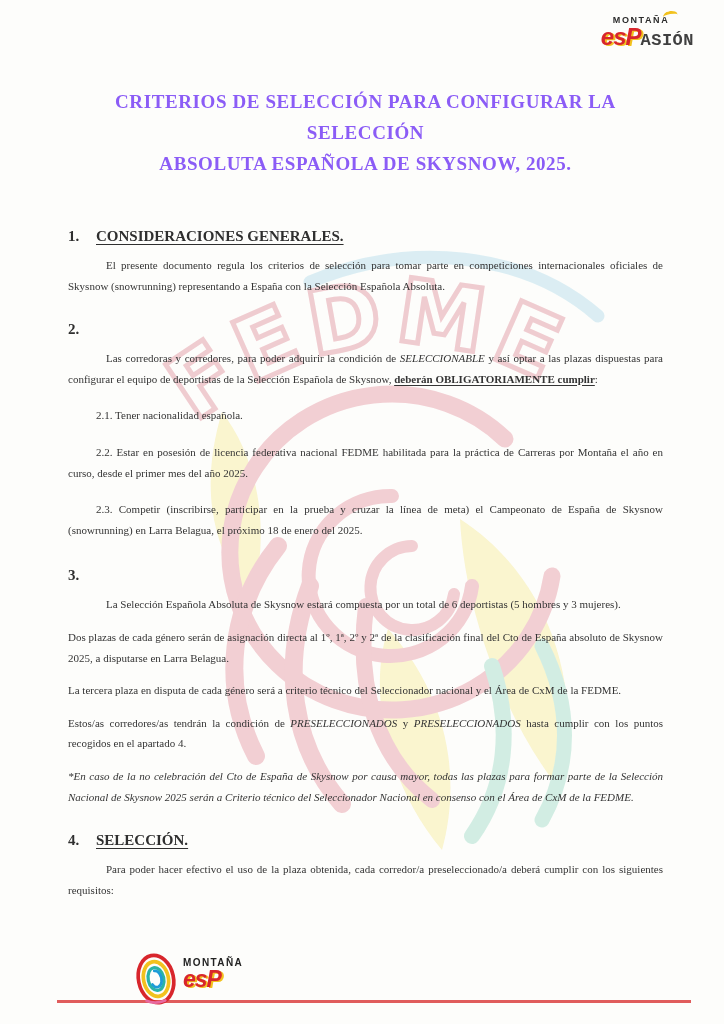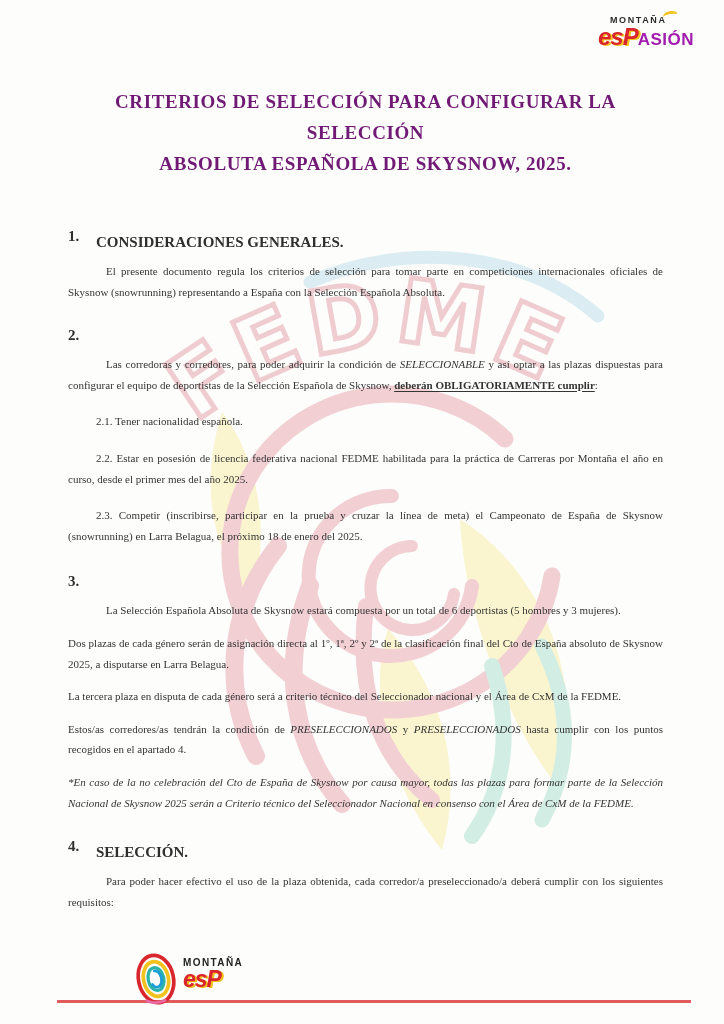--- a/index.html
+++ b/index.html
@@ -19,32 +19,32 @@
   .brand .montana .tilde{
     position:absolute; top:-5px; right:16px; width:15px; height:7px;
     border-top:3px solid #f2c21e; border-radius:50%; transform:rotate(-10deg);
   }
   .brand .esp{
     font-family:"Liberation Sans", sans-serif; font-weight:bold; font-style:italic;
     font-size:24px; color:#d8262c; letter-spacing:-1px;
     text-shadow:2px 1px 0 #f2c21e;
   }
   .brand .asion{
-    font-family:Liberation Sans, sans-serif; font-weight:bold;
-    font-size:17px; color:#a21caf; letter-spacing:.5px;
+    font-family:Liberation Mono, monospace; font-weight:bold;
+    font-size:17px; color:#404040; letter-spacing:.5px;
   }
   
   .content{position:absolute; left:68px; top:86px; width:595px; z-index:1;}
   .doc-title{
-    text-align:center; color:#701a75; font-weight:bold;
+    text-align:center; color:#8b5cf6; font-weight:bold;
     font-size:19px; line-height:31px; letter-spacing:.6px; margin:0 0 46px 0;
   }
   .sec-heading{display:flex; margin:0 0 8px 0; font-size:15px; font-weight:bold; line-height:22px; color:#2f2f2f;}
   .sec-heading .num{width:28px; flex:0 0 28px;}
-  .sec-heading .txt{text-underline-offset:3px;margin-top:6px;}
+  .sec-heading .txt{text-decoration:underline; text-underline-offset:3px;}
   .mt-s1{margin-top:46px;}
   .mt-s2{margin-top:22px;}
   .mt-s3{margin-top:24px;}
   .mt-s4{margin-top:22px;}
   p.body{
     font-size:11px; line-height:20.6px; text-align:justify;
     margin:0 0 12px 0;
   }
   p.indent{text-indent:38px;}
   p.item{text-indent:28px; margin:16px 0 10px 0;}

